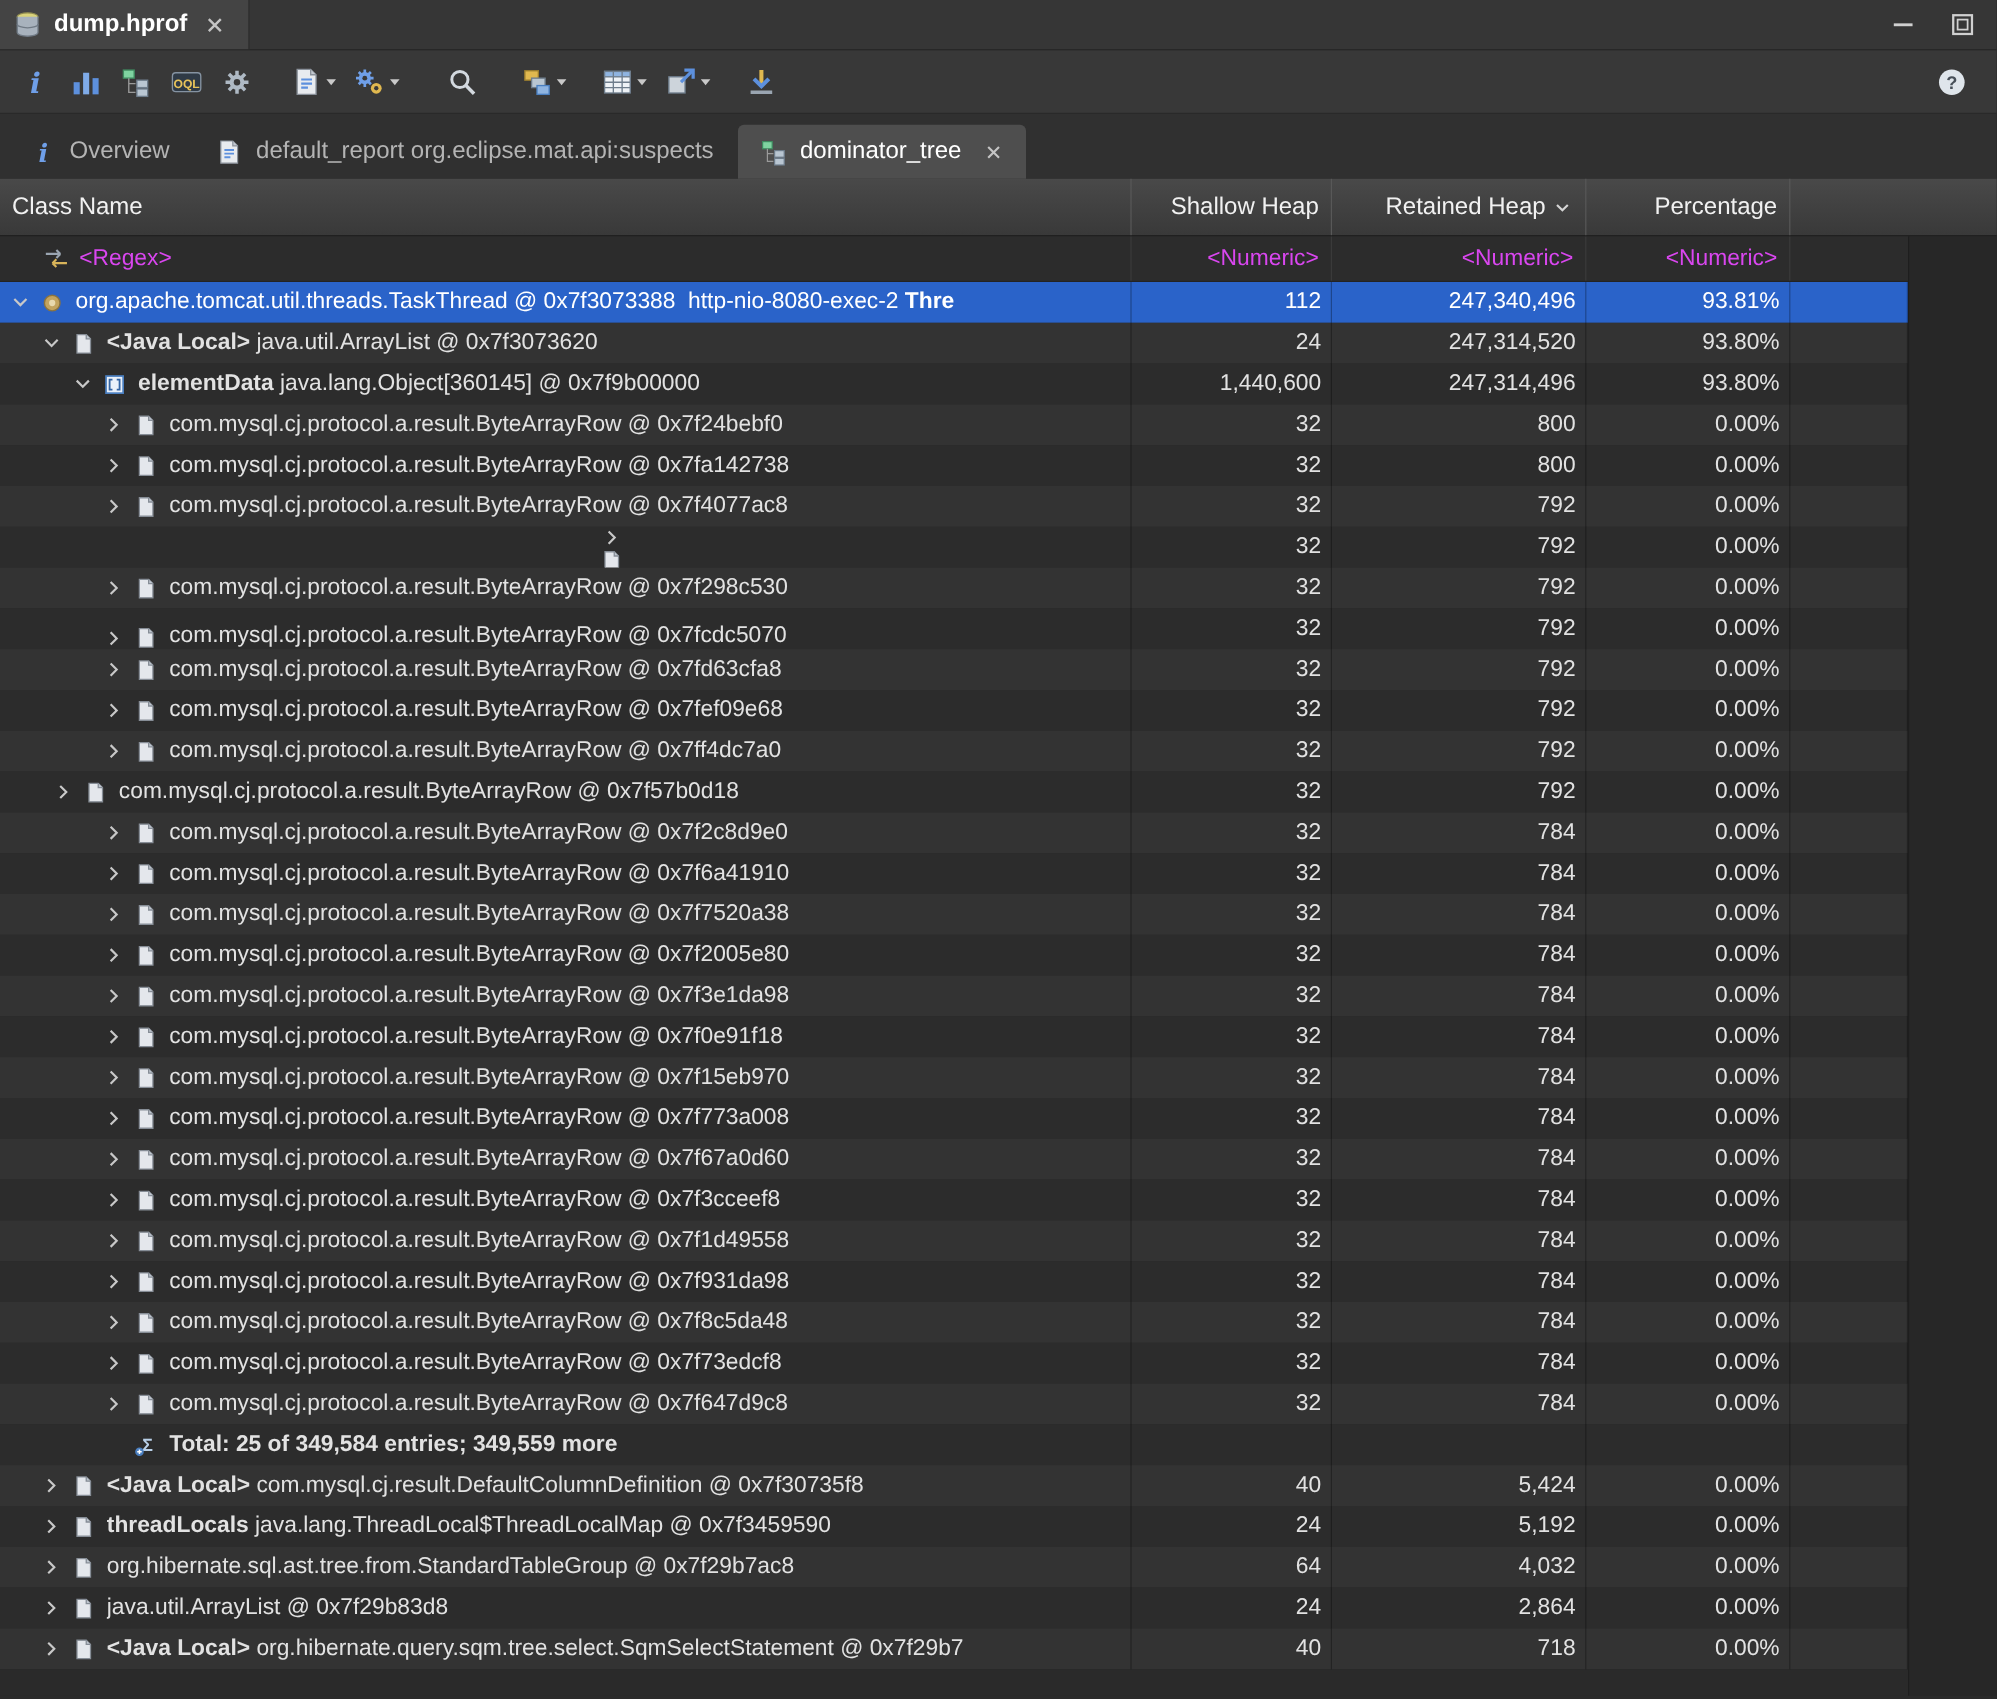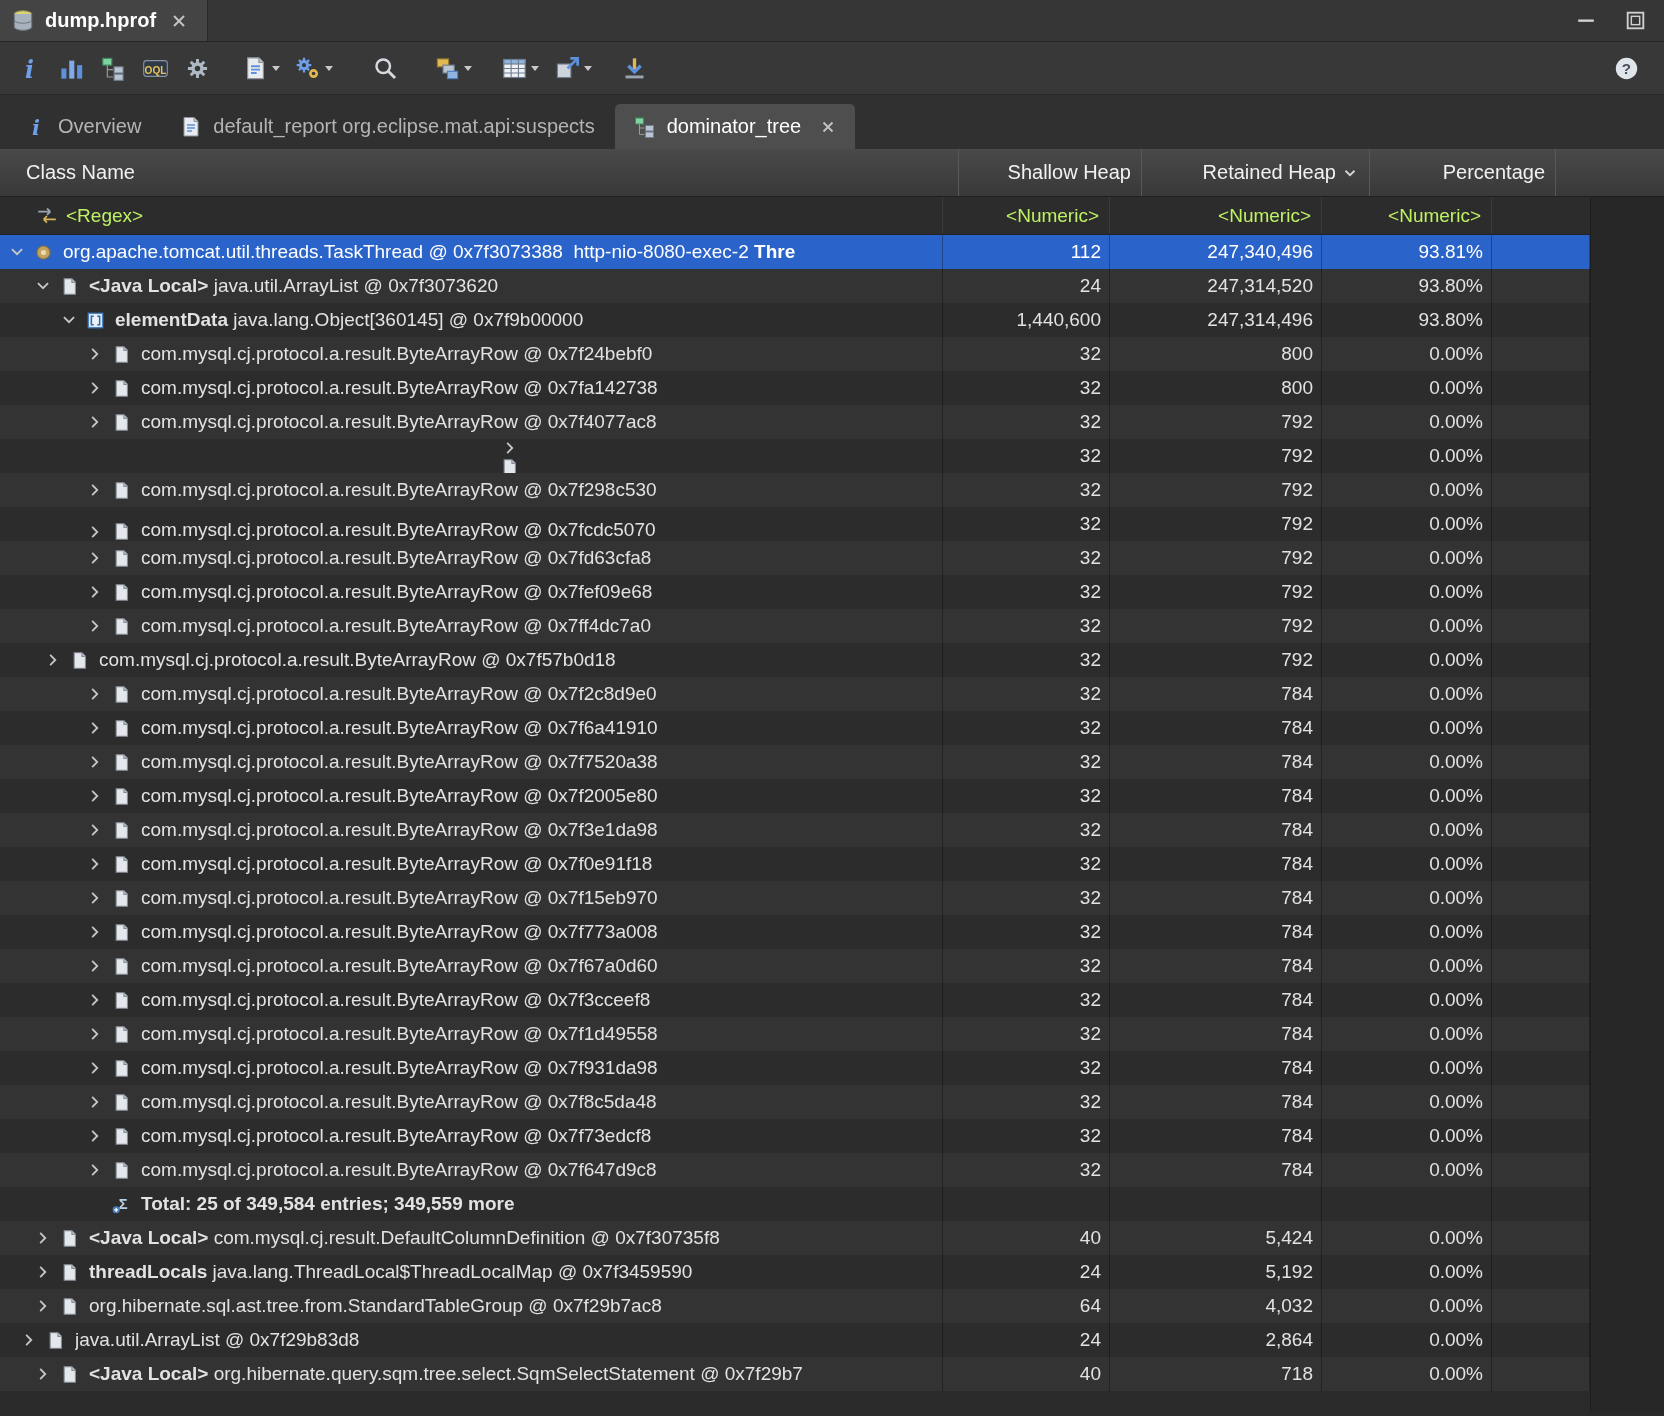--- a/index.html
+++ b/index.html
@@ -25,35 +25,35 @@
 
   
   .tabbar{height:54px;background:#303030;display:flex;align-items:flex-end;padding-left:6px;gap:2px;}
   .vtab{height:45px;display:flex;align-items:center;gap:10px;padding:0 18px;font-size:20px;color:#b4b4b4;white-space:nowrap;}
   .vtab.active{background:#4e4e4e;color:#fff;border-radius:5px 5px 0 0;}
   .vicon{width:24px;height:24px}
   .vclose{width:18px;height:18px;margin-left:8px}
 
   
   .thead{height:48px;background:linear-gradient(#494949,#393939);display:flex;color:#f1f1f1;font-size:20px;border-bottom:1px solid #1f1f1f;}
-  .th{display:flex;align-items:center;padding:0 10px;border-right:1px solid #585858;height:100%;margin-left:16px;}
+  .th{display:flex;align-items:center;padding:0 10px;border-right:1px solid #585858;height:100%;}
   .th.right{justify-content:flex-end}
   .c-name{width:943px}
   .c-shallow{width:167px}
   .c-retained{width:212px}
   .c-pct{width:170px}
   .c-fill{flex:1;border-right:none}
   .sorticon{width:18px;height:18px;margin-left:5px;display:inline-flex}
 
   
   .body-wrap{display:flex;height:1216px;}
   .left-col{width:1590px;}
   .scroll-track{flex:1;background:#272727;border-left:1px solid #1e1e1e;}
 
-  .filter-row{height:38px;background:#2c2c2c;display:flex;align-items:center;color:#bef264;font-size:19px;border-bottom:1px solid #232323;}
+  .filter-row{height:38px;background:#2c2c2c;display:flex;align-items:center;color:#d946ef;font-size:19px;border-bottom:1px solid #232323;}
   .fc{display:flex;align-items:center;padding:0 10px;height:100%;border-right:1px solid rgba(255,255,255,0.07);}
   .fc.right{justify-content:flex-end}
   .ficon{width:22px;height:22px;margin:0 8px 0 26px}
   .fc.c-filler,.c-filler{flex:1;border-right:none}
 
   .row{height:34px;display:flex;align-items:stretch;font-size:19px;color:#e2e2e2;}
   .row:nth-child(odd){background:#2c2c2c}
   .row:nth-child(even){background:#333333}
   .row.selected{background:var(--sel,#2a63c9);color:#fff;}
   .cell{display:flex;align-items:center;border-right:1px solid rgba(0,0,0,0.30);}
@@ -941,21 +941,21 @@
               </svg>
             </span>
             <span class="lbl"><span>org.hibernate.sql.ast.tree.from.StandardTableGroup @ 0x7f29b7ac8</span></span>
           </div>
           <div class="cell c-num c-shallow">64</div>
           <div class="cell c-num c-retained">4,032</div>
           <div class="cell c-num c-pct">0.00%</div>
           <div class="cell c-filler"></div>
         </div>
         <div class="row">
-          <div class="cell c-name" style="padding-left: 20px;">
+          <div class="cell c-name" style="padding-left: 34px;">
             <span class="exp">
               <svg viewBox="0 0 16 16">
                 <path d="M5.5 3.5L10 8l-4.5 4.5" stroke="#c8c8c8" stroke-width="1.6" fill="none"></path>
               </svg>
             </span>
             <span class="ricon">
               <svg viewBox="0 0 16 16">
                 <path d="M3.5 1.5h6.5l3 3v10H3.5z" fill="#e4e7ec" stroke="#868d96" stroke-width="0.9"></path>
                 <path d="M10 1.5v3h3" fill="#bfc6cf" stroke="#868d96" stroke-width="0.9"></path>
               </svg>

